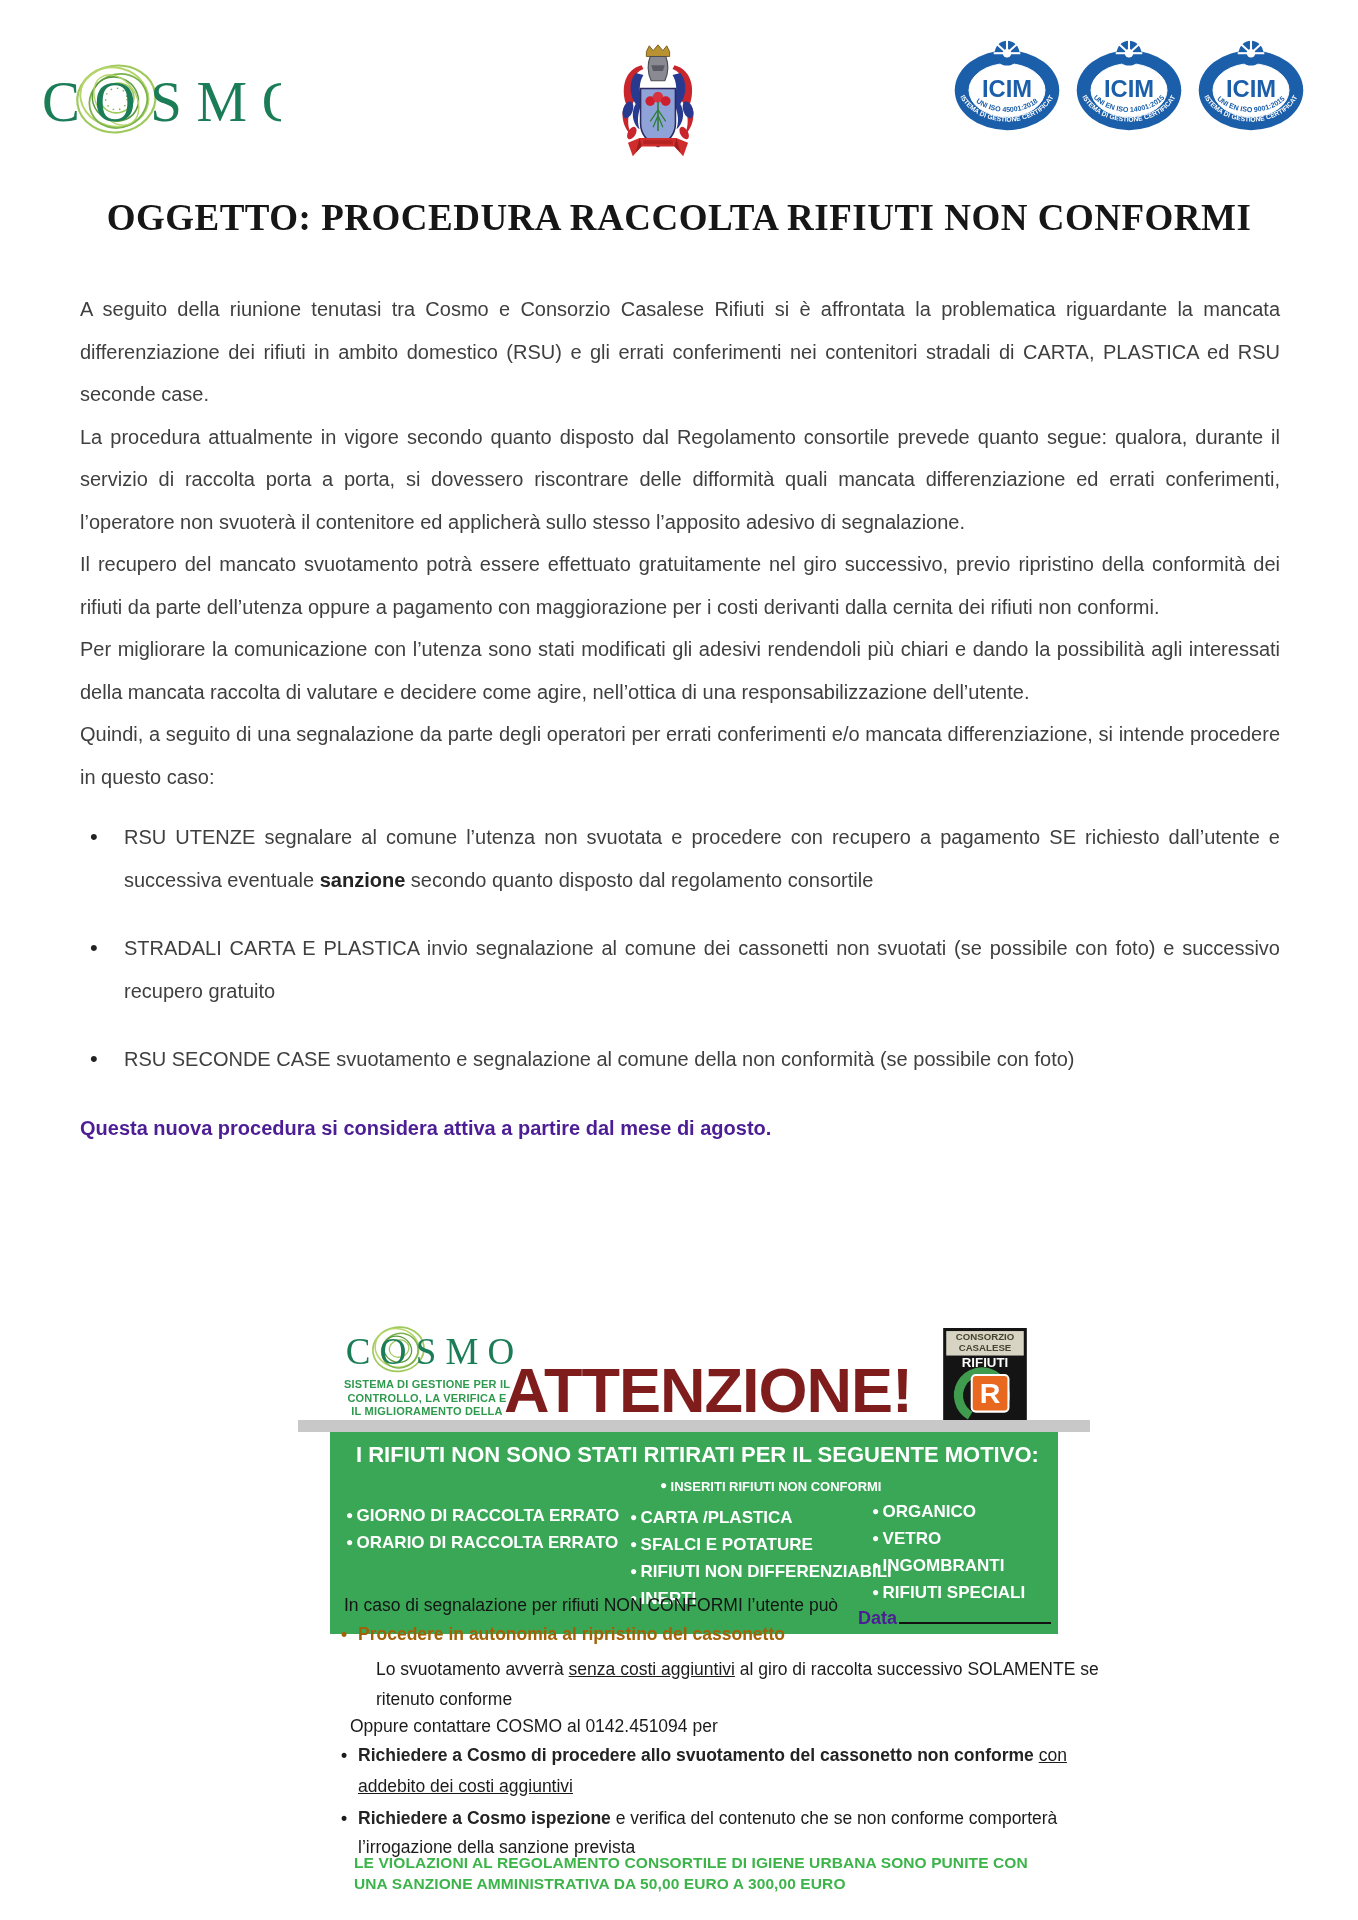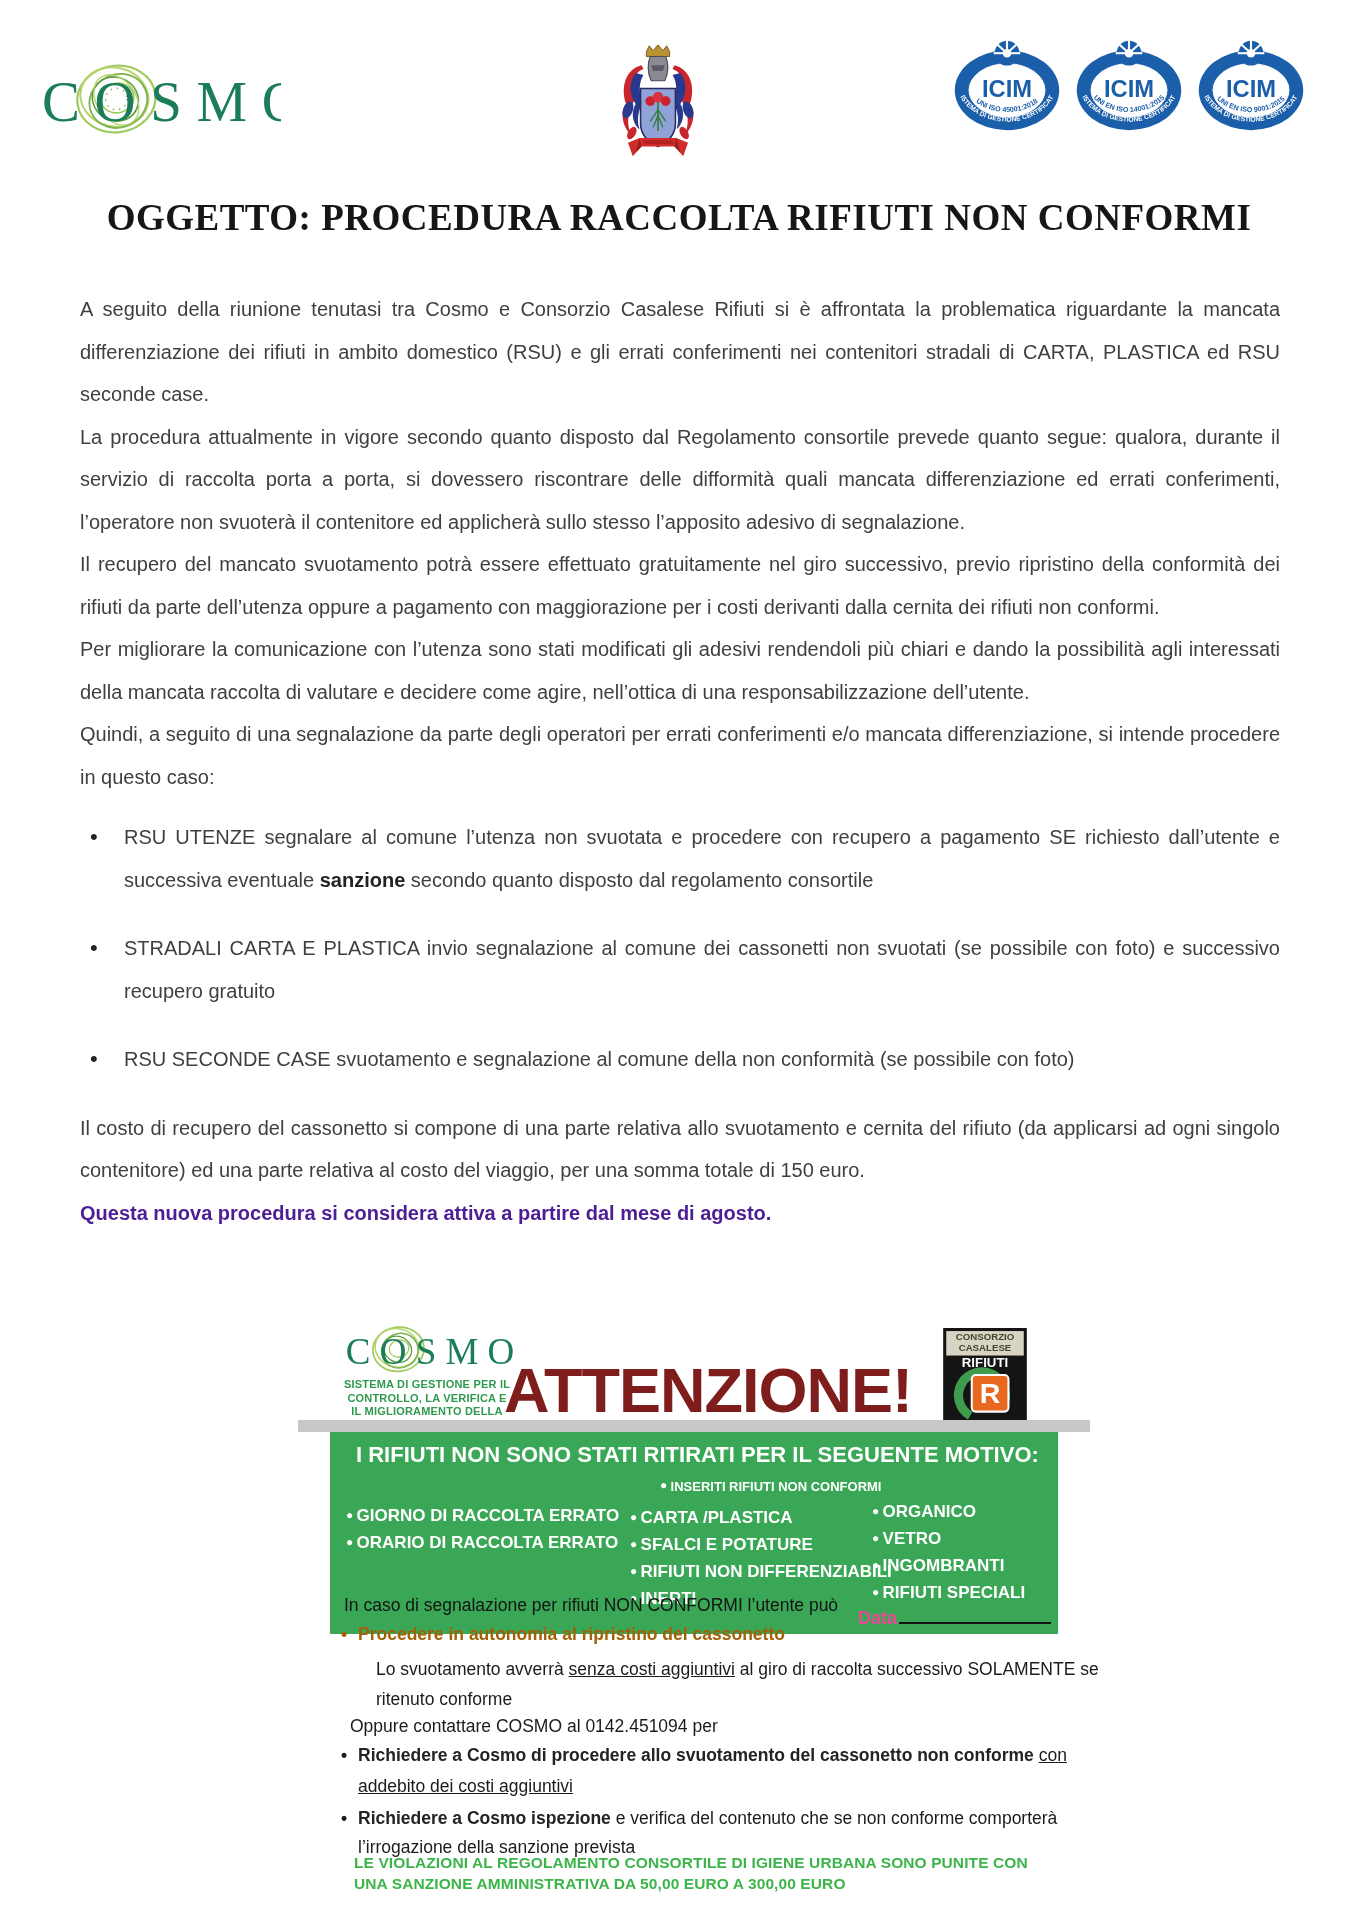--- a/index.html
+++ b/index.html
@@ -45,21 +45,21 @@
         color:#fff;font-weight:bold;}
   .band-title{position:absolute;left:26px;top:10px;font-size:22px;white-space:nowrap;}
   .band-highlight{position:absolute;left:330px;top:46px;font-size:13px;white-space:nowrap;}
   .band-col{position:absolute;font-size:17px;line-height:26px;white-space:nowrap;}
   .band-col1{left:16px;top:70px;}
   .band-col2{left:300px;top:72px;}
   .band-col3{left:542px;top:66px;}
   .band-item::before{content:"● ";font-size:12px;vertical-align:2px;}
 
   .stk-intro{position:absolute;left:46px;top:283px;font-size:17.5px;color:#141414;}
-  .stk-data{position:absolute;left:560px;top:296px;font-size:18px;font-weight:bold;color:#ec4899;}
+  .stk-data{position:absolute;left:560px;top:296px;font-size:18px;font-weight:bold;color:#4c1d95;}
   .data-line{display:inline-block;width:152px;border-bottom:2.5px solid #111;height:14px;margin-left:2px;}
 
   .opt{position:absolute;font-size:17.5px;color:#1b1b1b;}
   .opt.bullet::before{content:"•";position:absolute;left:-17px;top:0;font-weight:bold;}
   .opt1-title{left:60px;top:312px;font-weight:bold;color:#a16207;}
   .opt1-body{left:78px;top:342px;width:745px;line-height:30px;}
   .contact{left:52px;top:404px;}
   .opt2{left:60px;top:428px;width:735px;line-height:31px;}
   .opt3{left:60px;top:492px;width:735px;line-height:29px;}
   .stk-footer{position:absolute;left:56px;top:540px;width:700px;font-size:15.5px;
@@ -195,21 +195,20 @@
     <p>A seguito della riunione tenutasi tra Cosmo e Consorzio Casalese Rifiuti si è affrontata la problematica riguardante la mancata differenziazione dei rifiuti in ambito domestico (RSU) e gli errati conferimenti nei contenitori stradali di CARTA, PLASTICA ed RSU seconde case.</p>
     <p>La procedura attualmente in vigore secondo quanto disposto dal Regolamento consortile prevede quanto segue: qualora, durante il servizio di raccolta porta a porta, si dovessero riscontrare delle difformità quali mancata differenziazione ed errati conferimenti, l’operatore non svuoterà il contenitore ed applicherà sullo stesso l’apposito adesivo di segnalazione.</p>
     <p>Il recupero del mancato svuotamento potrà essere effettuato gratuitamente nel giro successivo, previo ripristino della conformità dei rifiuti da parte dell’utenza oppure a pagamento con maggiorazione per i costi derivanti dalla cernita dei rifiuti non conformi.</p>
     <p class="gap-top">Per migliorare la comunicazione con l’utenza sono stati modificati gli adesivi rendendoli più chiari e dando la possibilità agli interessati della mancata raccolta di valutare e decidere come agire, nell’ottica di una responsabilizzazione dell’utente.</p>
     <p>Quindi, a seguito di una segnalazione da parte degli operatori per errati conferimenti e/o mancata differenziazione, si intende procedere in questo caso:</p>
     <ul>
       <li><span>RSU UTENZE segnalare al comune l’utenza non svuotata e procedere con recupero a pagamento SE richiesto dall’utente e successiva eventuale </span><span class="b">sanzione</span><span> secondo quanto disposto dal regolamento consortile</span></li>
       <li><span>STRADALI CARTA E PLASTICA invio segnalazione al comune dei cassonetti non svuotati (se possibile con foto) e successivo recupero gratuito</span></li>
       <li><span>RSU SECONDE CASE svuotamento e segnalazione al comune della non conformità (se possibile con foto)</span></li>
     </ul>
-    <p class="p6">Il costo di recupero del cassonetto si compone di una parte relativa allo svuotamento e cernita del rifiuto (da applicarsi ad ogni singolo contenitore) ed una parte relativa al costo del viaggio, per una somma totale di 150 euro.</p>
     <p class="p7">Questa nuova procedura si considera attiva a partire dal mese di agosto.</p>
   </div>
 
   <div class="stk">
 
     <svg class="stk-cosmo" width="178" height="64" viewBox="0 0 250 90">
       <g fill="none">
         <ellipse cx="82" cy="44" rx="36" ry="31" stroke="#9fc95d" stroke-width="2.4" transform="rotate(-8 82 44)"></ellipse>
         <ellipse cx="80" cy="42" rx="31" ry="27" stroke="#b5d56a" stroke-width="2.2" transform="rotate(14 80 42)"></ellipse>
         <ellipse cx="84" cy="46" rx="26" ry="24" stroke="#7ab24c" stroke-width="2" transform="rotate(-25 84 46)"></ellipse>

